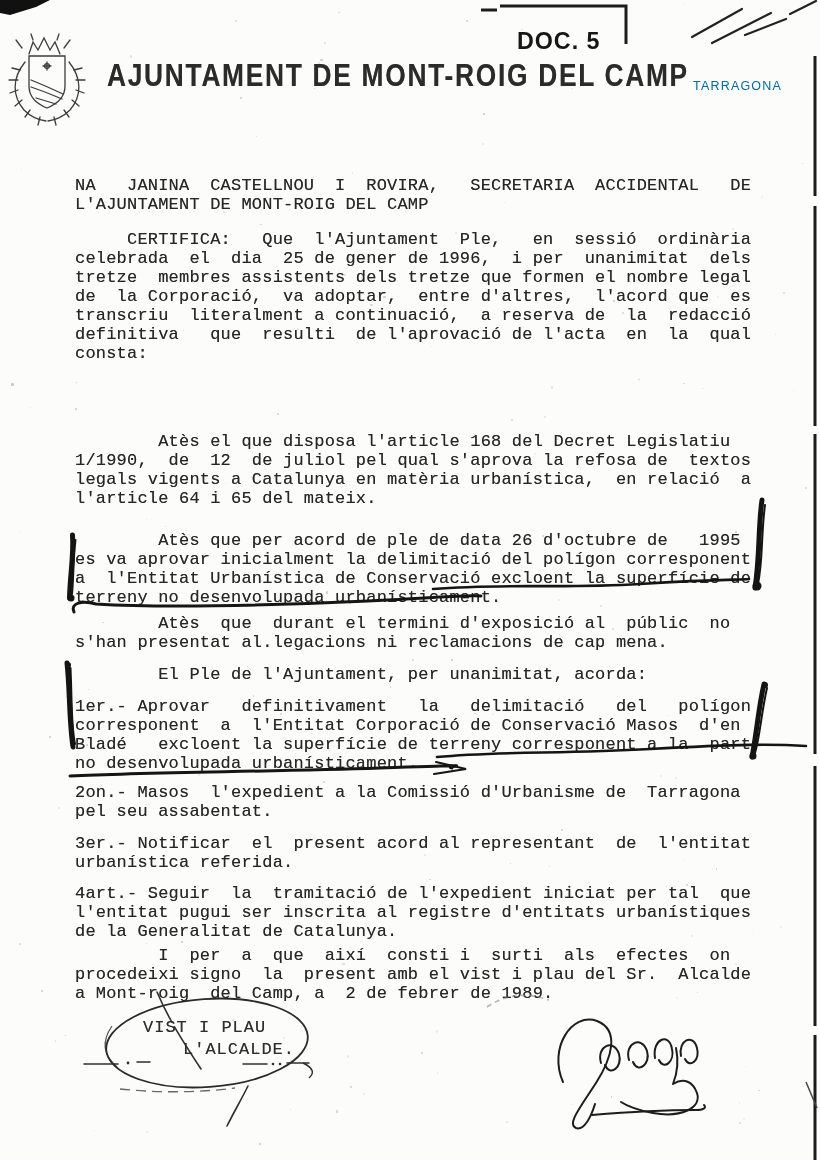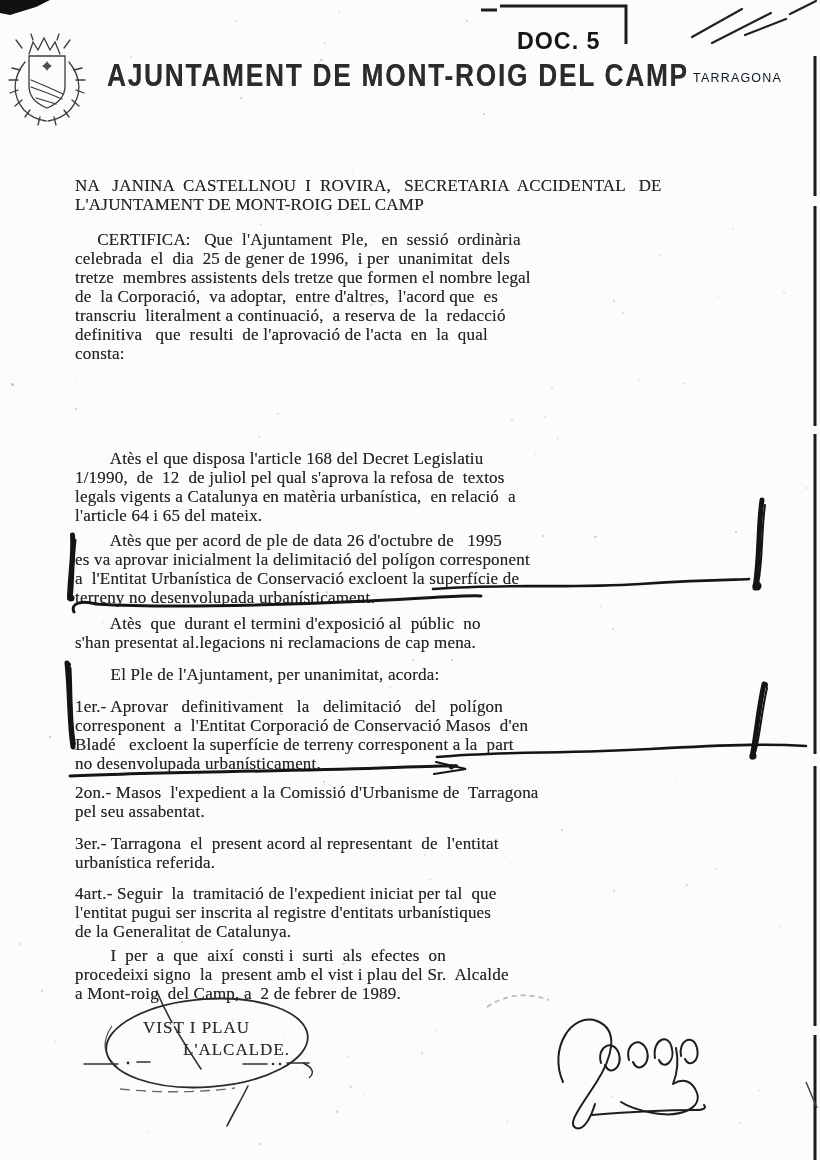--- a/index.html
+++ b/index.html
@@ -1,39 +1,39 @@
 <!DOCTYPE html>
 <html><head>
 <meta charset="utf-8">
 <style>
   html,body{margin:0;padding:0;background:#e8e8e6;}
   .page{position:relative;width:820px;height:1160px;background:#fcfcfa;overflow:hidden;
         font-family:"Liberation Sans",sans-serif;}
   
-  .tw{position:absolute;font-family:Liberation Serif, serif;
+  .tw{position:absolute;font-family:Liberation Mono, monospace;
       font-size:17px;line-height:19px;white-space:pre;color:#262626;letter-spacing:.2px;
       text-shadow:0 0 .5px rgba(30,30,30,.55);}
   .p-intro{left:75px;top:176px;}
   .p-certifica{left:75px;top:230px;}
   .p-vist{left:75px;top:385px;}
-  .p-ates-article{left:75px;top:449px;}
+  .p-ates-article{left:75px;top:432px;}
   .p-ates-acord{left:75px;top:531px;}
   .p-ates-termini{left:75px;top:614px;}
   .p-ple{left:75px;top:665px;}
   .p-acord1{left:75px;top:697px;}
   .p-acord2{left:75px;top:783px;}
   .p-acord3{left:75px;top:834px;}
   .p-acord4{left:75px;top:884px;}
   .p-closing{left:75px;top:946px;}
   .doc-label{position:absolute;left:517px;top:27px;font-size:24px;font-weight:bold;
       color:#161616;letter-spacing:1px;transform:scaleX(.97);transform-origin:left;}
   .title{position:absolute;left:107px;top:58px;font-size:31px;font-weight:bold;color:#2b2b2b;
       letter-spacing:2px;white-space:nowrap;transform:scaleX(.85);transform-origin:left;
       text-shadow:0 0 .6px rgba(40,40,40,.5);}
-  .subtitle{position:absolute;left:693px;top:71px;font-size:12.5px;color:#0f172a;
+  .subtitle{position:absolute;left:693px;top:79px;font-size:12.5px;color:#0369a1;
       letter-spacing:1.2px;}
   .stamp-l1{left:143px;top:1018px;letter-spacing:1px;color:#2e2e2e;}
   .stamp-l2{left:183px;top:1040px;letter-spacing:1px;color:#2e2e2e;}
   .overlay{position:absolute;left:0;top:0;z-index:6;pointer-events:none;}
   #noise{position:absolute;left:0;top:0;width:820px;height:1160px;z-index:2;pointer-events:none;}
   .speck{position:absolute;border-radius:50%;background:#4c4c4c;}
 </style>
 </head>
 <body>
 
@@ -62,21 +62,21 @@
 terreny no desenvolupada urbanísticament.</div>
   <div class="tw p-ple">        El Ple de l'Ajuntament, per unanimitat, acorda:</div>
   <div class="tw p-ates-termini">        Atès  que  durant el termini d'exposició al  públic  no
 s'han presentat al.legacions ni reclamacions de cap mena.</div>
   <div class="tw p-acord1">1er.- Aprovar   definitivament   la   delimitació   del   polígon
 corresponent  a  l'Entitat Corporació de Conservació Masos  d'en
 Bladé   excloent la superfície de terreny corresponent a la  part
 no desenvolupada urbanísticament.</div>
   <div class="tw p-acord2">2on.- Masos  l'expedient a la Comissió d'Urbanisme de  Tarragona
 pel seu assabentat.</div>
-  <div class="tw p-acord3">3er.- Tarragona  el  present acord al representant  de  l'entitat
+  <div class="tw p-acord3">3er.- Notificar  el  present acord al representant  de  l'entitat
 urbanística referida.</div>
   <div class="tw p-acord4">4art.- Seguir  la  tramitació de l'expedient iniciat per tal  que
 l'entitat pugui ser inscrita al registre d'entitats urbanístiques
 de la Generalitat de Catalunya.</div>
   <div class="tw p-closing">        I  per  a  que  així  consti i  surti  als  efectes  on
 procedeixi signo  la  present amb el vist i plau del Sr.  Alcalde
 a Mont-roig  del Camp, a  2 de febrer de 1989.</div>
 
   <div class="tw stamp-l1">VIST I PLAU</div>
   <div class="tw stamp-l2">L'ALCALDE.</div>

